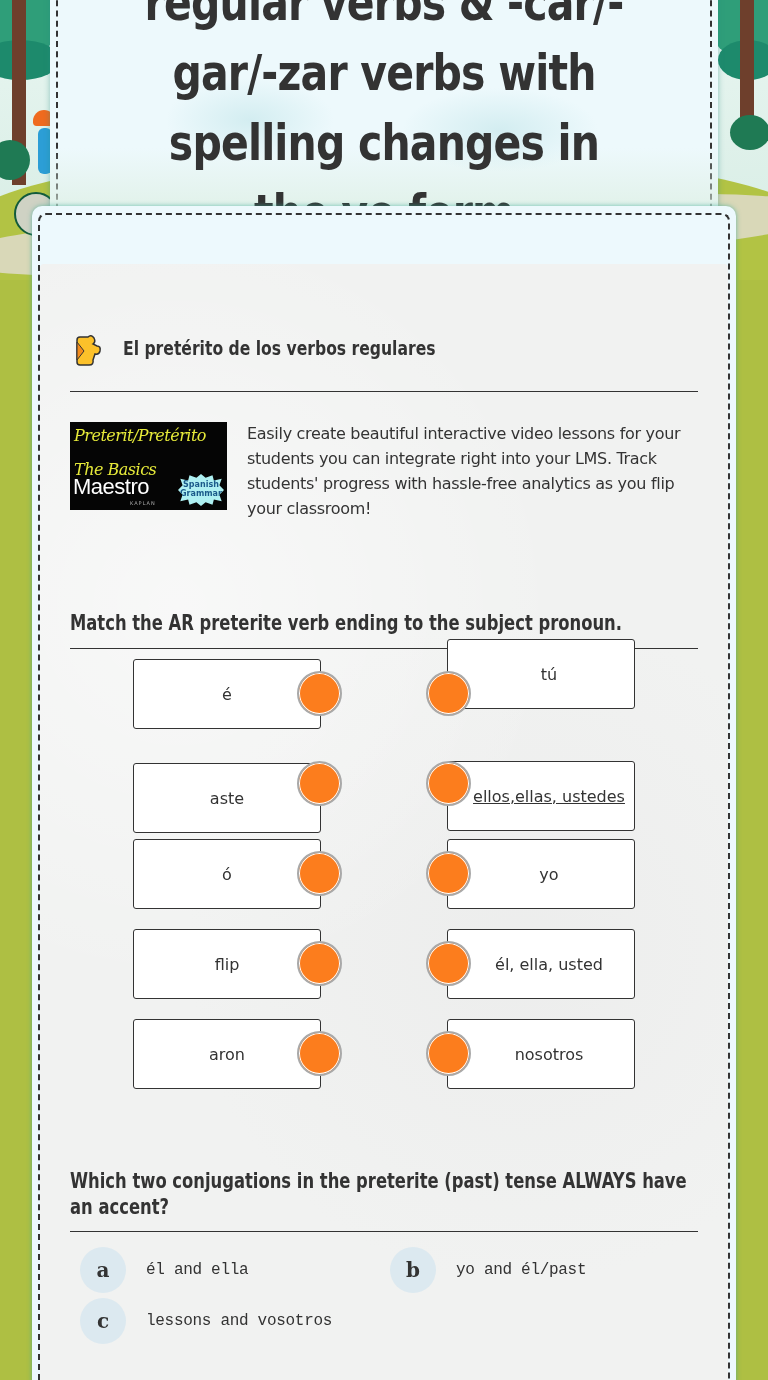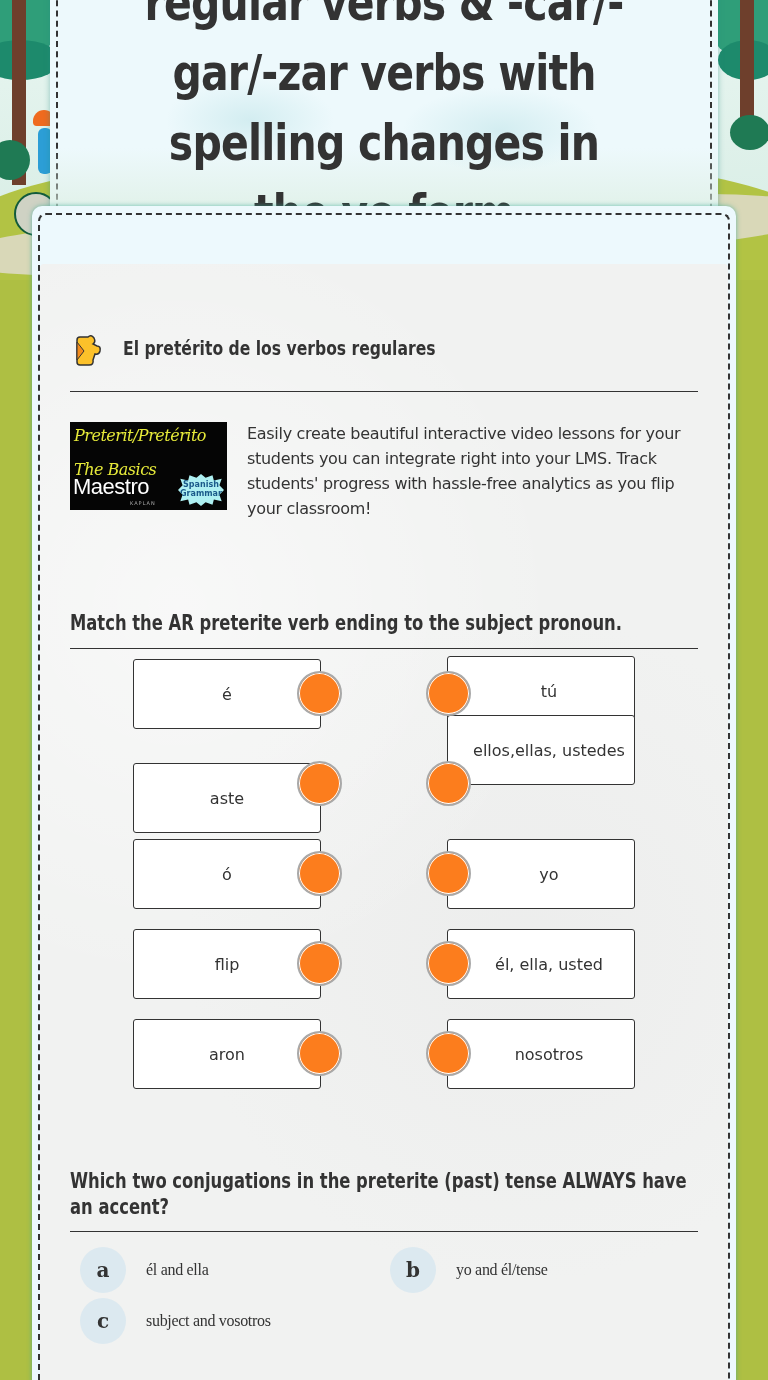--- a/index.html
+++ b/index.html
@@ -135,21 +135,21 @@
     .dot.right { left: 426px; }
 
     
     .mc-title { top: 1168px; font-size: 21px; line-height: 26px; white-space: normal; width: 800px; }
     .option { position: absolute; display: flex; align-items: center; cursor: pointer; }
     .option .badge {
       width: 46px; height: 46px; border-radius: 50%; background: #dce9f0;
       display: flex; align-items: center; justify-content: center;
       font-family: "DejaVu Serif", serif; font-size: 20px; font-weight: bold; color: #333;
     }
-    .option .label { margin-left: 20px; font-size: 16px; color: #333; font-family: Liberation Serif, serif; letter-spacing: -0.3px; }
+    .option .label { margin-left: 20px; font-size: 16px; color: #333; font-family: Liberation Mono, monospace; letter-spacing: -0.3px; }
   </style>
 </head>
 <body>
 
 <div class="bg-scene">
   <div class="bg-sky"></div>
   <div class="bg-hill"></div>
   <div class="bg-path"></div>
   <div class="bg-ground"></div>
   <div class="tree" style="left:0;top:0;width:60px;height:190px;">
@@ -208,24 +208,24 @@
   <div class="match-box left" style="top:839px;">
       <span>ó</span>
     </div>
   <div class="match-box left" style="top:929px;">
       <span>flip</span>
     </div>
   <div class="match-box left" style="top:1019px;">
       <span>aron</span>
     </div>
 
-  <div class="match-box right" style="top:656px;text-align:right;">
+  <div class="match-box right" style="top:639px;text-align:right;">
       <span>tú</span>
     </div>
-  <div class="match-box right" style="top:715px;">
+  <div class="match-box right" style="top:761px;text-decoration:underline;">
       <span>ellos,ellas, ustedes</span>
     </div>
   <div class="match-box right" style="top:839px;">
       <span>yo</span>
     </div>
   <div class="match-box right" style="top:929px;text-align:right;">
       <span>él, ella, usted</span>
     </div>
   <div class="match-box right" style="top:1019px;">
       <span>nosotros</span>
@@ -246,18 +246,18 @@
 
 <div class="section-heading mc-title">Which two conjugations in the preterite (past) tense ALWAYS have an accent?</div>
 <div class="rule" style="top:1231px;"></div>
 
 <div class="option" style="left:80px;top:1247px;">
   <div class="badge">a</div>
   <div class="label">él and ella</div>
 </div>
 <div class="option" style="left:390px;top:1247px;">
   <div class="badge">b</div>
-  <div class="label">yo and él/tense</div>
+  <div class="label">yo and él/past</div>
 </div>
 <div class="option" style="left:80px;top:1298px;">
   <div class="badge">c</div>
-  <div class="label">subject and vosotros</div>
+  <div class="label">lessons and vosotros</div>
 </div>
 
 </body></html>

